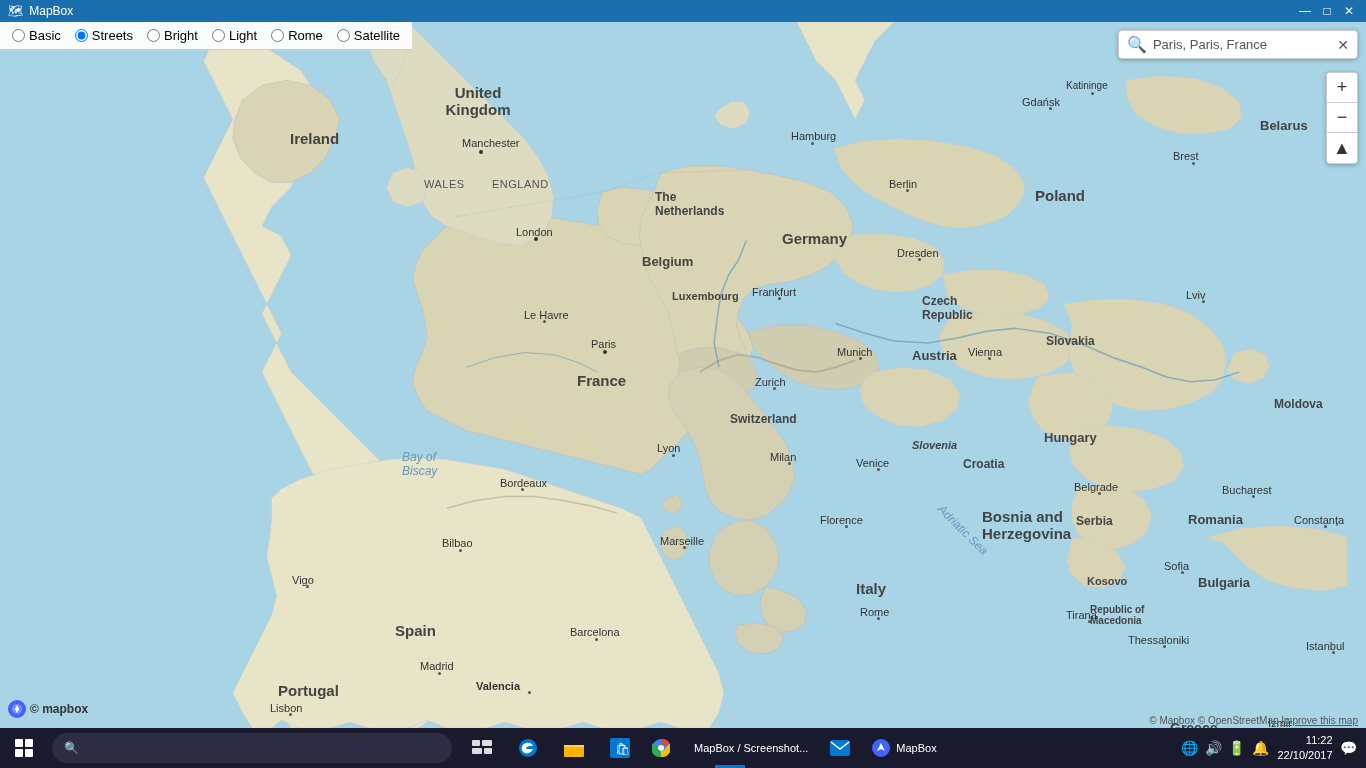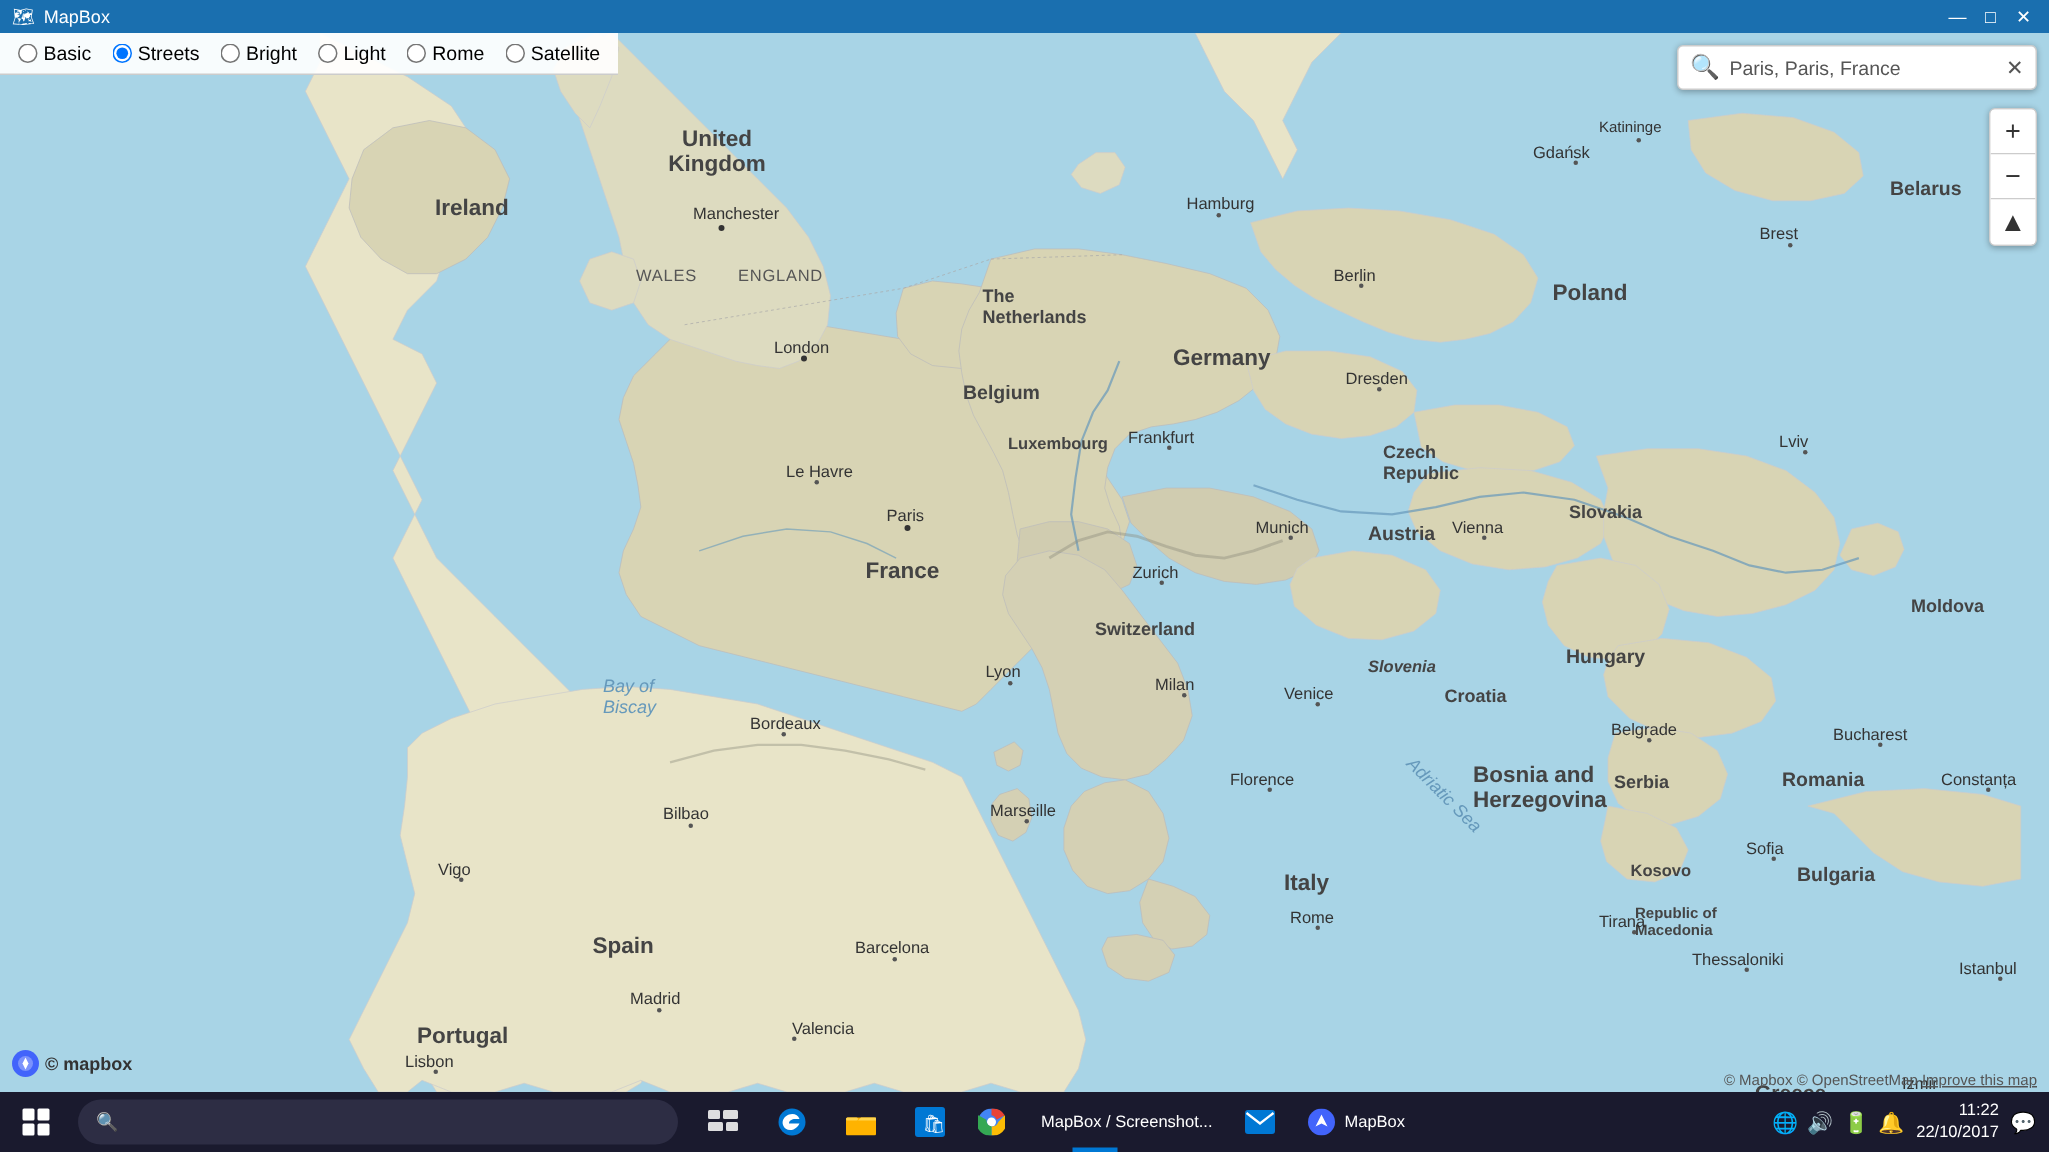--- a/index.html
+++ b/index.html
@@ -567,21 +567,21 @@
     <div style="position:absolute;left:306px;top:563px;width:3px;height:3px;background:#555;border-radius:50%;"></div>
     <span class="map-label city-label" style="left:292px;top:552px;">Vigo</span>
 
     <div style="position:absolute;left:438px;top:650px;width:3px;height:3px;background:#555;border-radius:50%;"></div>
     <span class="map-label city-label" style="left:420px;top:638px;">Madrid</span>
 
     <div style="position:absolute;left:595px;top:616px;width:3px;height:3px;background:#555;border-radius:50%;"></div>
     <span class="map-label city-label" style="left:570px;top:604px;">Barcelona</span>
 
     <div style="position:absolute;left:528px;top:669px;width:3px;height:3px;background:#555;border-radius:50%;"></div>
-    <span class="map-label city-label" style="left:528px;top:658px;">Valencia</span>
+    <span class="map-label city-label" style="left:476px;top:658px;font-weight:bold;">Valencia</span>
 
     <div style="position:absolute;left:289px;top:691px;width:3px;height:3px;background:#555;border-radius:50%;"></div>
     <span class="map-label city-label" style="left:270px;top:680px;">Lisbon</span>
 
     <div style="position:absolute;left:811px;top:120px;width:3px;height:3px;background:#555;border-radius:50%;"></div>
     <span class="map-label city-label" style="left:791px;top:108px;text-align:right;">Hamburg</span>
 
     <div style="position:absolute;left:906px;top:167px;width:3px;height:3px;background:#555;border-radius:50%;"></div>
     <span class="map-label city-label" style="left:889px;top:156px;">Berlin</span>
 

